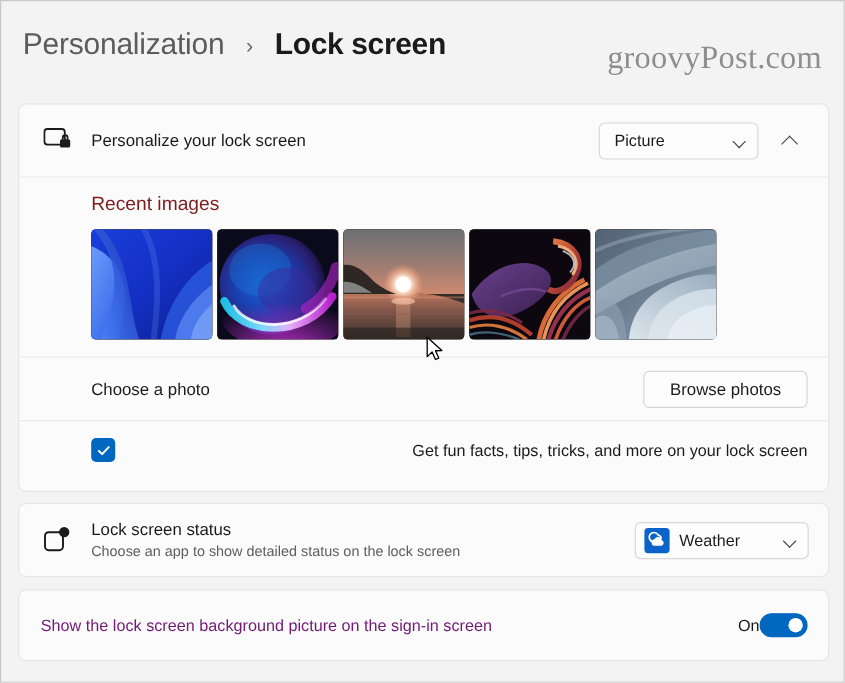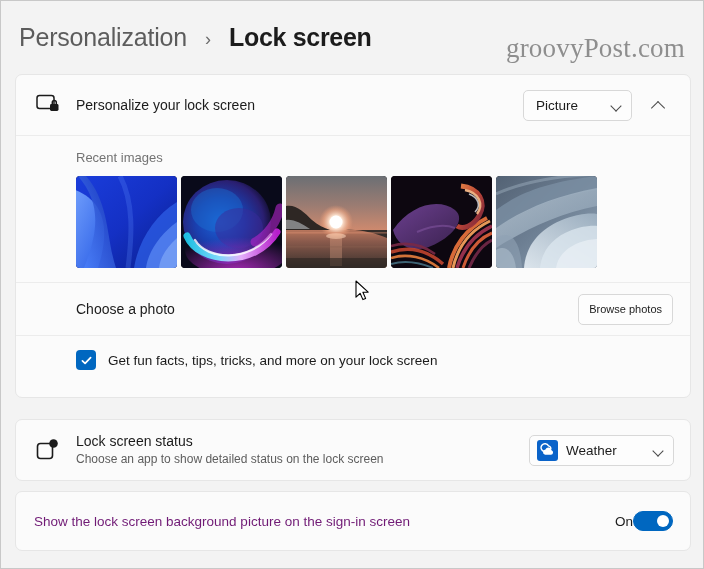--- a/index.html
+++ b/index.html
@@ -70,21 +70,21 @@
   
   .card {
     position: absolute;
     left: 14px;
     width: 676px;
     background: #fbfbfb;
     border: 1px solid #e6e6e6;
     border-radius: 7px;
     box-sizing: border-box;
   }
-  #card-personalize { top: 73px; height: 324px; }
+  #card-personalize { top: 85px; height: 324px; }
   #card-status      { top: 418px; height: 62px; }
   #card-signin      { top: 490px; height: 60px; }
 
   
   .row {
     display: flex;
     align-items: center;
     box-sizing: border-box;
     width: 100%;
   }
@@ -135,21 +135,21 @@
     align-items: center;
     justify-content: space-between;
     height: 31px;
     border: 1px solid #d8d8d8;
     border-radius: 5px;
     background: #fdfdfd;
     box-sizing: border-box;
     cursor: pointer;
     padding: 0 9px 0 12px;
   }
-  #picture-dropdown { width: 109px; }
+  #picture-dropdown { width: 133px; }
   #status-dropdown  { width: 145px; padding-left: 7px; }
 
   .dd-label {
     font-size: 13.5px;
     color: #1b1b1b;
     white-space: nowrap;
   }
   .dd-left {
     display: flex;
     align-items: center;
@@ -197,22 +197,22 @@
     width: 9px; height: 9px;
     left: 1px; top: 5px;
     border-width: 1.5px;
   }
 
   
   .recent-section {
     padding: 14px 17px 14px 60px;
   }
   .recent-label {
-    font-size: 13px;
-    color: #737373;
+    font-size: 16px;
+    color: #7f1d1d;
     margin-bottom: 11px;
   }
   .thumbs {
     display: flex;
     gap: 4px;
   }
   .thumb {
     width: 101px;
     height: 92px;
     border-radius: 4px;
@@ -223,36 +223,37 @@
   }
   .thumb svg { display: block; width: 101px; height: 92px; }
 
   
   .row-photo {
     height: 52px;
     padding: 0 17px 0 60px;
   }
   .btn {
     height: 31px;
-    padding: 0 10px;
+    padding: 0 21px;
     border: 1px solid #d8d8d8;
     border-radius: 5px;
     background: #fdfdfd;
     font-family: "Liberation Sans", sans-serif;
-    font-size: 11px;
+    font-size: 14px;
     color: #1b1b1b;
     cursor: pointer;
     white-space: nowrap;
   }
 
   
   .row-check {
     height: 48px;
     padding: 0 17px 0 60px;
     gap: 12px;
+    justify-content: space-between;
   }
   .checkbox {
     width: 20px;
     height: 20px;
     min-width: 20px;
     border-radius: 4px;
     background: #0067c0;
     display: flex;
     align-items: center;
     justify-content: center;

